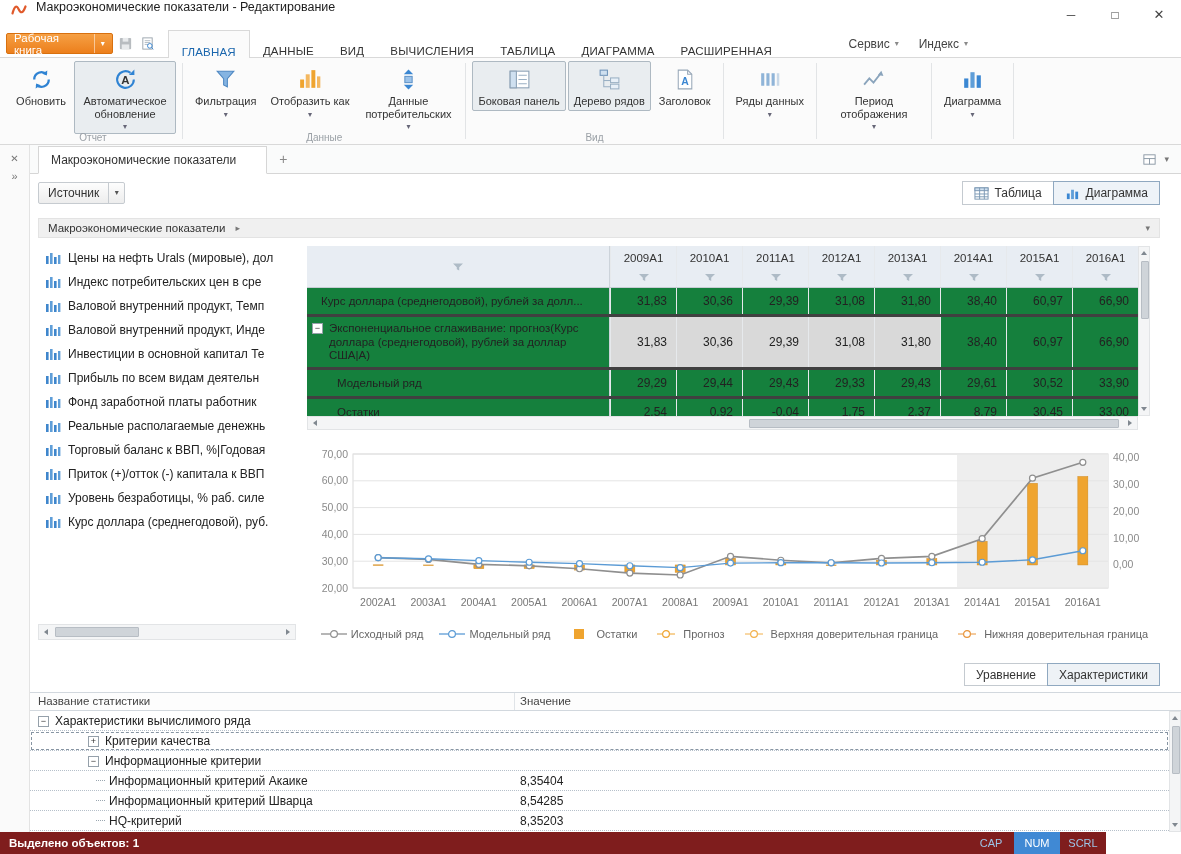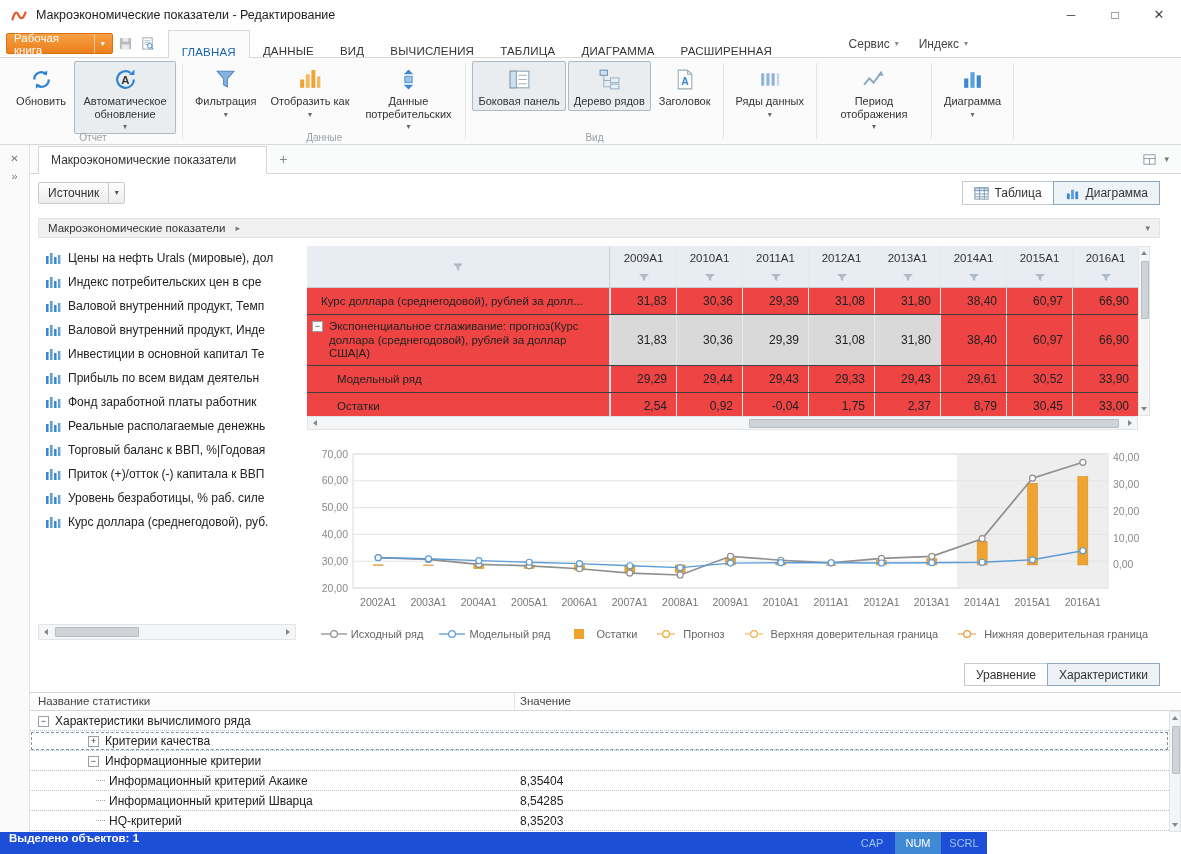--- a/index.html
+++ b/index.html
@@ -2,21 +2,21 @@
 <html><head>
 <meta charset="utf-8">
 <style>
   *{box-sizing:border-box;margin:0;padding:0}
   html,body{width:1181px;height:854px}
   body{position:relative;font-family:"Liberation Sans",sans-serif;background:#fff;overflow:hidden;color:#222}
   .icn{display:inline-block}
   .icn svg{display:block;width:100%;height:100%}
 
   
-  .titlebar{position:absolute;left:0;top:0;width:1181px;height:30px;background:#fff;display:flex;align-items:center}
+  .titlebar{position:absolute;left:0;top:0;width:1181px;height:30px;background:#fff;display:flex;align-items:flex-start}
   .app-icon{width:18px;height:18px;margin:0 8px 0 10px}
   .wtitle{font-size:12.5px;color:#1c1c1c}
   .win-controls{margin-left:auto;display:flex;height:100%}
   .wc{width:44px;text-align:center;line-height:30px;font-size:12px;color:#444;cursor:default}
   .wc-close{font-size:13px}
 
   
   .tabrow{position:absolute;left:0;top:30px;width:986px;height:27px;background:#fff;display:flex;align-items:center}
   .wb-btn{margin-left:6px;height:21px;display:flex;align-items:center;background:linear-gradient(#f6a044,#ec7f1c);border:1px solid #d8700f;border-radius:2px;color:#fff;font-size:11.5px;padding:0 7px;gap:6px}
   .wb-chev{font-size:8px;border-left:1px solid rgba(255,255,255,.5);padding-left:6px;line-height:19px}
@@ -81,21 +81,21 @@
   .tri-l{width:0;height:0;border-top:3.5px solid transparent;border-bottom:3.5px solid transparent;border-right:4.5px solid #808890}
   .tri-r{width:0;height:0;border-top:3.5px solid transparent;border-bottom:3.5px solid transparent;border-left:4.5px solid #808890}
   .tri-u{width:0;height:0;border-left:3.5px solid transparent;border-right:3.5px solid transparent;border-bottom:4.5px solid #808890}
   .tri-d{width:0;height:0;border-left:3.5px solid transparent;border-right:3.5px solid transparent;border-top:4.5px solid #808890}
   .sb-track{position:relative;flex:1;align-self:stretch}
   .sb-thumb{position:absolute;background:#cfd4d9;border:1px solid #b7bdc4;border-radius:1px}
 
   
   .table-block{position:absolute;left:307px;top:246px;width:855px;height:186px}
   .dt-grid{position:absolute;left:0;top:0;width:831px}
-  .dt-row{display:flex;background:#ef4444;border-bottom:1px solid #404040}
+  .dt-row{display:flex;background:#15803d;border-bottom:3px solid #404040}
   .dt-head{background:#e8edf3;border-bottom:1px solid #c6ccd3;height:42px}
   .dt-labelcol{width:303px;flex:none;border-right:1px solid #ccd3da;position:relative;background:transparent}
   .dt-valcol{width:66px;flex:none;border-left:1px solid #e6e9ec}
   .dt-collabel{text-align:center;font-size:11.5px;color:#333;margin-top:6px}
   .funnel-center{position:absolute;bottom:5px;left:50%;transform:translateX(-50%);width:12px;height:9px}
   .dt-head .dt-labelcol .funnel-center{bottom:auto;top:50%;transform:translate(-50%,-50%)}
   .dt-rowlabel{display:flex;align-items:center;font-size:11.5px;color:#222;padding-left:14px;overflow:hidden}
   .dt-rowlabel.lvl1{padding-left:30px}
   .dt-rowlabel.has-exp{padding-left:5px;align-items:flex-start;padding-top:5px}
   .rowlabel-text{white-space:nowrap;overflow:hidden}
@@ -124,21 +124,21 @@
   .st-rows{position:absolute;left:0;top:19px;right:12px;bottom:0;overflow:hidden}
   .st-row{position:relative;height:20px;display:flex;align-items:center;font-size:12px;color:#222;border-bottom:1px dotted #b6c0ca}
   .st-row.lvl0{padding-left:8px}
   .st-row.lvl1{padding-left:58px}
   .st-row.lvl2{padding-left:66px}
   .st-row.selected{outline:1px dashed #8795a3;outline-offset:-2px}
   .st-val{position:absolute;left:490px;font-size:12px;color:#222}
   .st-conn{width:9px;height:1px;border-top:1px dotted #9aa6b0;margin-right:4px;flex:none}
 
   
-  .statusbar{position:absolute;left:0;top:832px;width:987px;height:22px;background:#1d4ed8;display:flex;}
+  .statusbar{position:absolute;left:0;top:832px;width:1106px;height:22px;background:#7f1d1d;display:flex;align-items:center}
   .sb-left{color:#fff;font-size:11.5px;padding-left:9px;font-weight:bold}
   .sb-right{margin-left:auto;display:flex;height:100%}
   .sb-ind{width:46px;text-align:center;line-height:22px;font-size:11px;color:#9dc3e6}
   .sb-ind.active{background:#4089d4;color:#fff}
 </style>
 </head>
 <body>
 
 <div class="titlebar">
   <span class="app-icon icn" id="app-logo">

